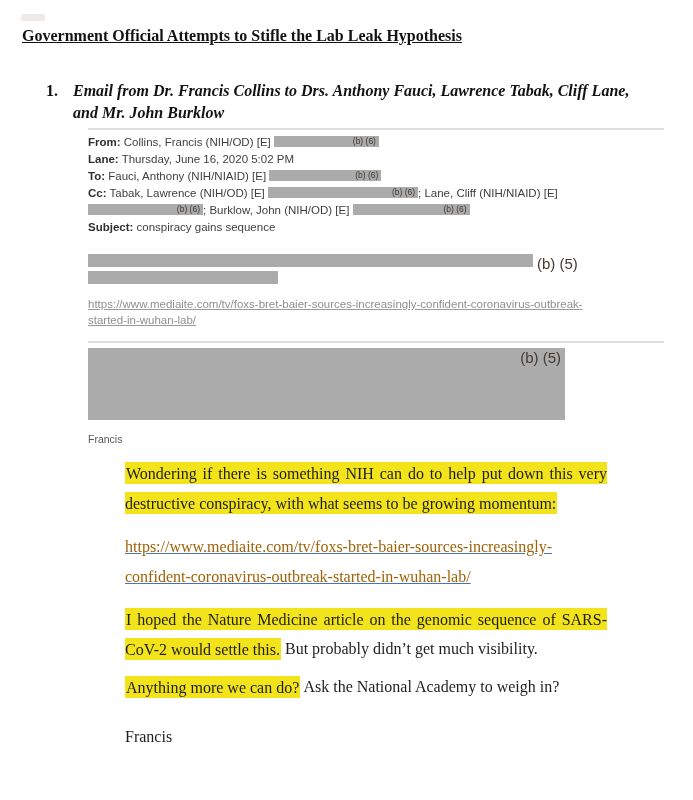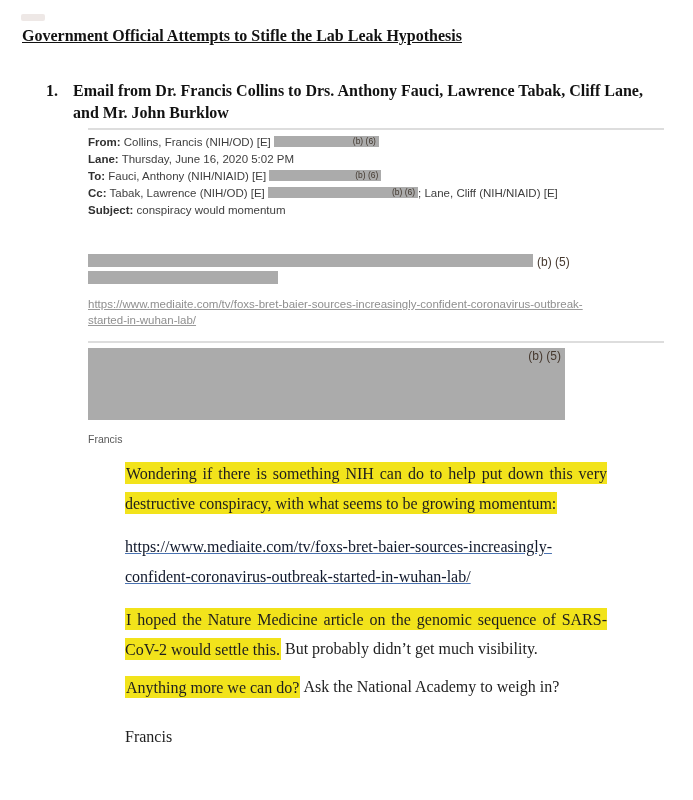--- a/index.html
+++ b/index.html
@@ -15,21 +15,21 @@
   }
 
   
   .doc-title {
     position:absolute; left:22px; top:27px;
     font-size:16px; font-weight:bold; color:#121212;
     text-decoration:underline; white-space:nowrap;
   }
   .item { position:absolute; left:46px; top:80px; font-size:16px; font-weight:bold; color:#121212; line-height:22px; }
   .item-num { position:absolute; left:0; top:0; }
-  .item-lines { margin-left:27px; }
+  .item-lines { margin-left:27px;font-style:italic; }
   .item-line1 { white-space:nowrap; }
 
   
   .scanline { position:absolute; left:88px; width:576px; height:2px; background:#dddddd; }
   .scanline-top { top:128px; }
   .scanline-mid { top:341px; }
 
   .email-header {
     position:absolute; left:88px; top:134px; width:590px;
     font-family:"Liberation Sans", sans-serif; font-size:11.5px;
@@ -41,21 +41,21 @@
     vertical-align:middle; position:relative; top:-1px;
     text-align:right; color:#41372e; font-size:8.5px; line-height:11px;
     padding-right:3px; box-sizing:border-box;
     font-family:"Liberation Sans", sans-serif;
   }
   .w-from { width:105px; } .w-to { width:112px; } .w-cc1 { width:150px; }
   .w-cc2a { width:115px; } .w-cc2b { width:117px; }
 
   .bar1 { position:absolute; left:88px; top:254px; width:445px; height:13px; background:#ababab; }
   .bar1-label, .bigblock-label {
-    font-family:"Liberation Sans", sans-serif; font-size:12px; color:#46392f;
+    font-family:"Liberation Sans", sans-serif; font-size:15px; color:#46392f;
   }
   .bar1-label { position:absolute; left:537px; top:255px; }
   .bar2 { position:absolute; left:88px; top:271px; width:190px; height:13px; background:#ababab; }
 
   .scan-link {
     position:absolute; left:88px; top:296px; width:580px;
     font-family:"Liberation Sans", sans-serif; font-size:11.5px; line-height:16px;
     color:#8f8f8f; text-decoration:underline; text-decoration-color:#9a9a9a;
   }
 
@@ -71,21 +71,21 @@
   .typed {
     position:absolute; left:125px; top:458px; width:482px;
     font-size:16px; line-height:30px; color:#1e1e1e; text-align:justify;
   }
   .typed p { margin:0; }
   .p1 { margin-bottom:14px !important; }
   .linkblock { margin-bottom:12px; text-align:left; }
   .p2 { margin-bottom:8px !important; }
   .p3 { margin-bottom:20px !important; }
   mark.hl { background:#f2e31b; color:inherit; padding:2.5px 1px; }
-  .blue-link { color:#0f172a; text-decoration:underline; text-decoration-color:#4a73b2; }
+  .blue-link { color:#a16207; text-decoration:underline; text-decoration-color:#4a73b2; }
   .typed-sig { text-align:left; }
 </style>
 </head>
 <body>
 
 <div class="page">
 
   <div class="corner-mark"></div>
 
   <div class="doc-title">Government Official Attempts to Stifle the Lab Leak Hypothesis</div>
@@ -98,21 +98,22 @@
     </div>
   </div>
 
   <div class="scanline scanline-top"></div>
 
   <div class="email-header">
     <div><b>From:</b><span> Collins, Francis (NIH/OD) [E] </span><span class="redact w-from">(b) (6)</span></div>
     <div><b>Lane:</b><span> Thursday, June 16, 2020 5:02 PM</span></div>
     <div><b>To:</b><span> Fauci, Anthony (NIH/NIAID) [E] </span><span class="redact w-to">(b) (6)</span></div>
     <div><b>Cc:</b><span> Tabak, Lawrence (NIH/OD) [E] </span><span class="redact w-cc1">(b) (6)</span><span>; Lane, Cliff (NIH/NIAID) [E]</span></div>
-    <div><b>Subject:</b><span> conspiracy would momentum</span></div>
+    <div><span class="redact w-cc2a">(b) (6)</span><span>; Burklow, John (NIH/OD) [E] </span><span class="redact w-cc2b">(b) (6)</span></div>
+    <div><b>Subject:</b><span> conspiracy gains sequence</span></div>
   </div>
 
   <div class="bar1"></div>
   <div class="bar1-label">(b) (5)</div>
   <div class="bar2"></div>
 
   <div class="scan-link">
     <div>https://www.mediaite.com/tv/foxs-bret-baier-sources-increasingly-confident-coronavirus-outbreak-</div>
     <div>started-in-wuhan-lab/</div>
   </div>

